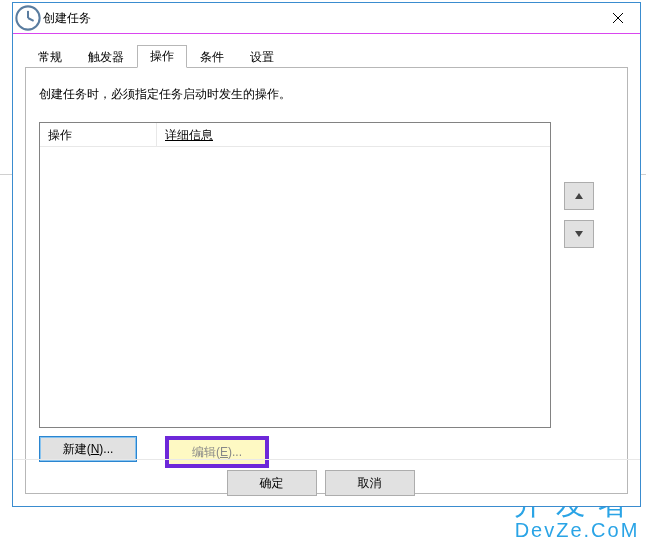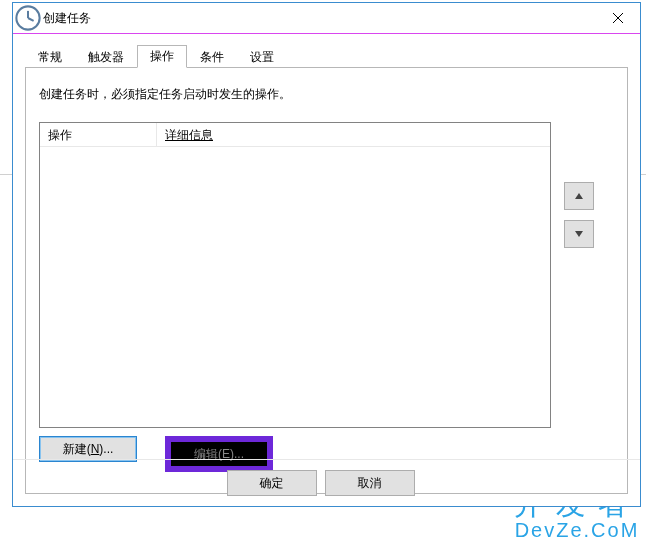--- a/index.html
+++ b/index.html
@@ -30,21 +30,21 @@
   .listhdr{height:23px;border-bottom:1px solid #e8e8e8;display:flex;}
   .col{font-size:12px;padding:4px 8px 0 8px;}
   .col.action{width:100px;}
   .col.detail{flex:1;border-left:1px solid #e8e8e8;text-decoration:underline;}
   
   .updn{position:absolute;left:538px;top:114px;width:28px;}
   .udbtn{width:28px;height:26px;border:1px solid #adadad;background:#e1e1e1;display:flex;align-items:center;justify-content:center;margin-bottom:10px;cursor:default;}
   .udbtn svg{width:8px;height:6px;}
   
   .btnrow{position:absolute;left:13px;top:368px;display:flex;gap:28px;}
-  .btn{min-width:76px;height:24px;padding:0 10px;border:6px solid #6d28d9;background:#000000;font-size:12px;display:flex;align-items:center;justify-content:center;cursor:default;}
+  .btn{min-width:76px;height:24px;padding:0 10px;border:4px solid #6d28d9;background:#fef9c3;font-size:12px;display:flex;align-items:center;justify-content:center;cursor:default;}
   .btn.primary{border:1px solid #2a85d0;background:#e1e1e1;box-shadow:inset 0 0 0 1px #88c3ef;}
   .btn.disabled{color:#888;}
   .u{text-decoration:underline;}
   
   .dlgfooter{position:absolute;left:0;right:0;bottom:0;height:46px;border-top:1px solid #e8e8e8;display:flex;align-items:center;justify-content:center;padding-right:12px;gap:8px;}
   .fbtn{width:88px;height:24px;border:1px solid #adadad;background:#e1e1e1;font-size:12px;display:flex;align-items:center;justify-content:center;cursor:default;}
 </style>
 </head>
 <body>
 <div class="stage">

